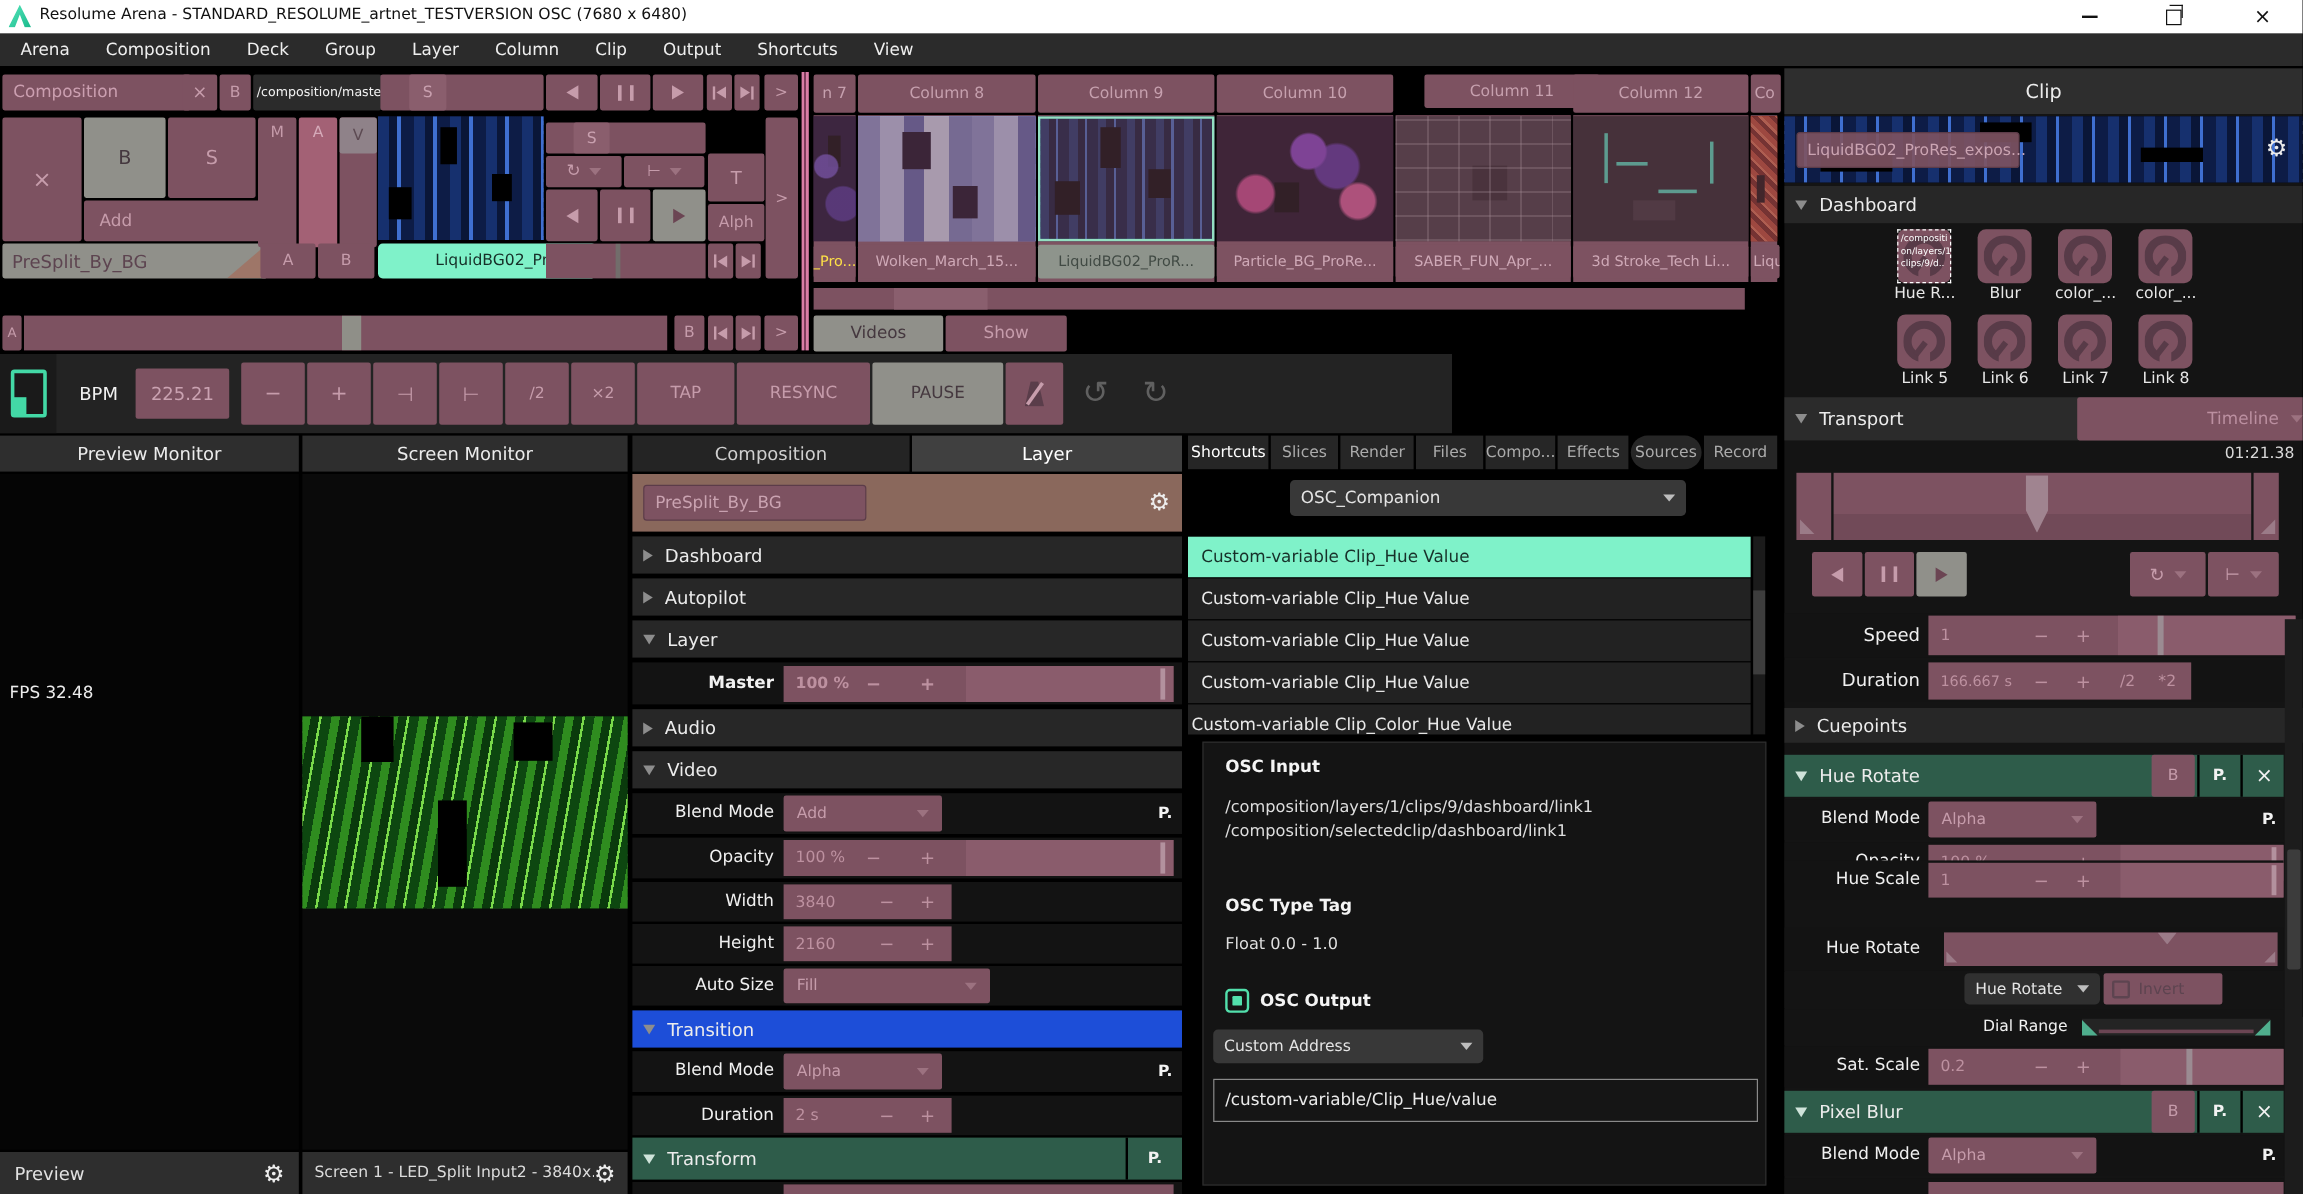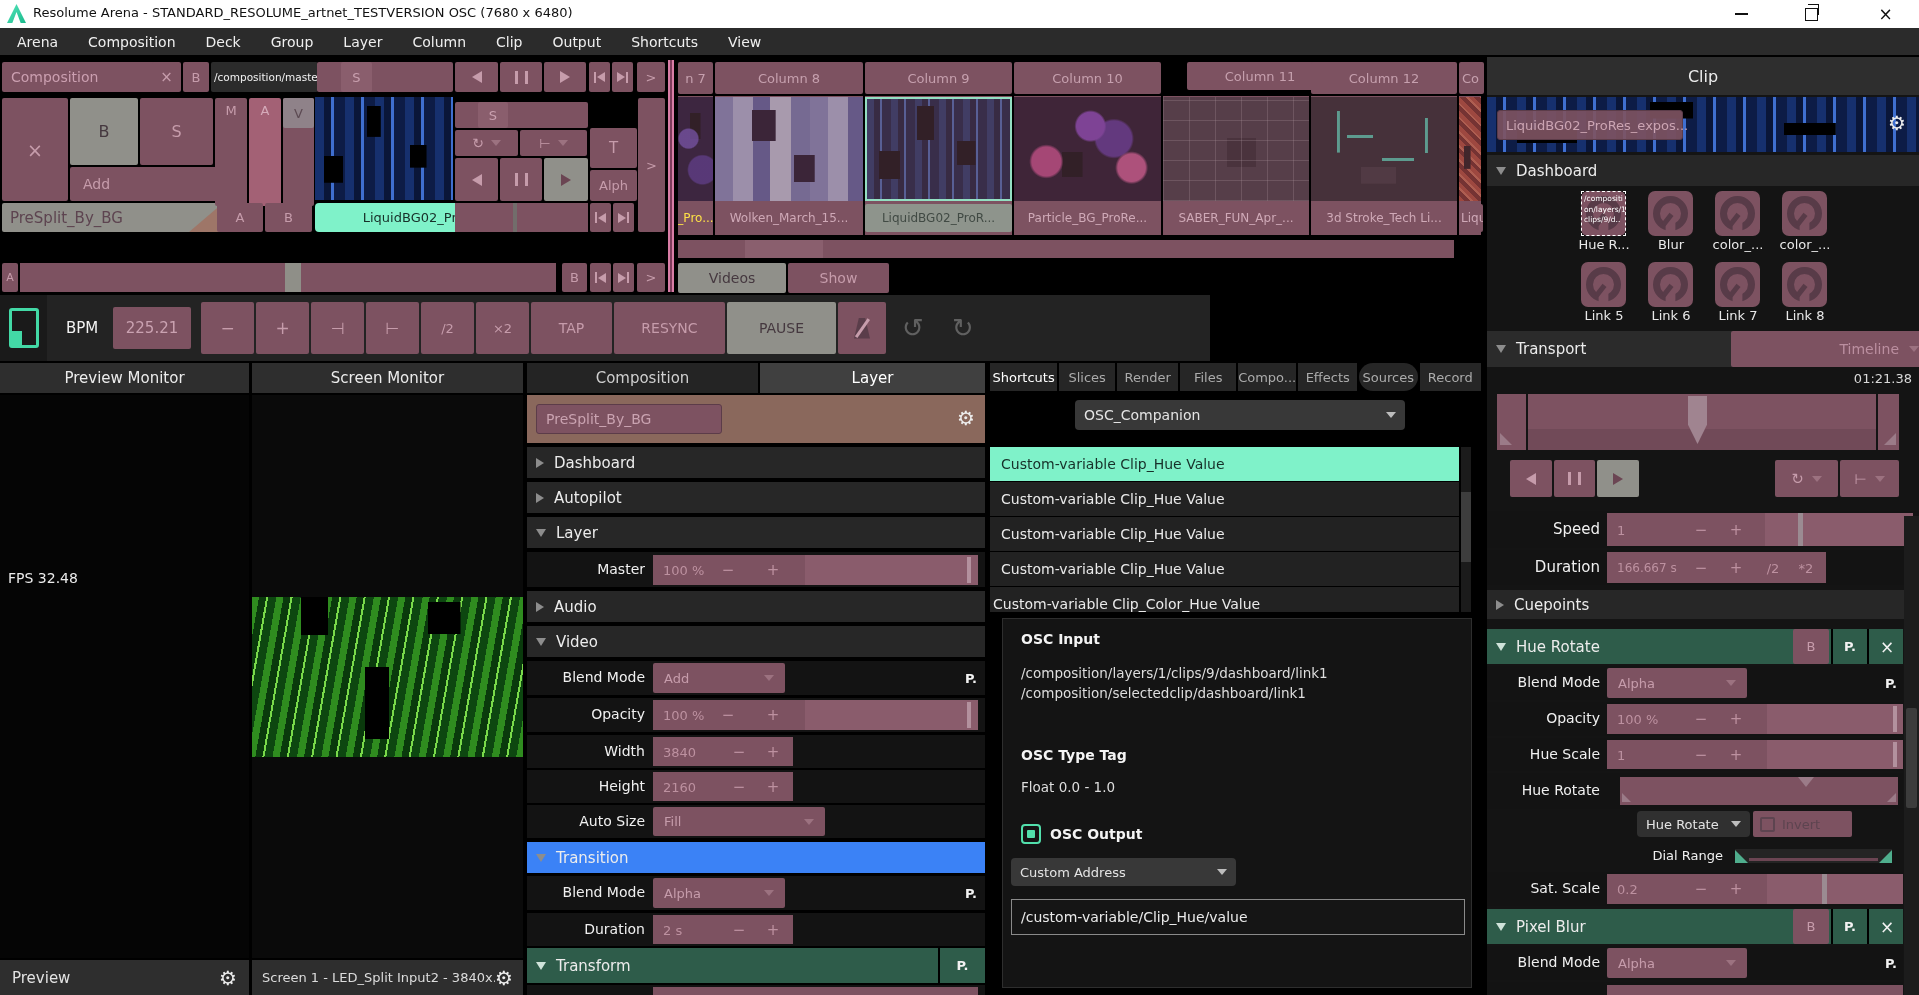--- a/index.html
+++ b/index.html
@@ -333,21 +333,21 @@
       </div>
     <div class="sechdr" style="left:0;top:119px;width:458px;height:31px;background:#272727;">
         <span class="tri-r"></span>
         <span>Autopilot</span>
       </div>
     <div class="sechdr" style="left:0;top:154px;width:458px;height:31px;background:#272727;">
         <span class="tri-d"></span>
         <span>Layer</span>
       </div>
 
-    <div class="prow" style="left:0;top:189px;width:458px;height:35px;">
+    <div class="prow" style="left:0;top:189px;width:458px;height:35px;font-weight:bold;">
       <span class="plabel" style="right:340px;top:9px;">Master</span>
       <div class="vfield" style="left:126px;top:3px;width:325px;height:30px;">
         <span class="vfill" style="left:152px;right:0;"></span>
         <span class="vmark" style="left:314px;"></span>
         <span class="vval">100 %</span>
         <span class="vm" style="left:75px;">−</span>
         <span class="vm" style="left:120px;">+</span>
       </div>
     </div>
 
@@ -395,21 +395,21 @@
       </div>
     </div>
     <div class="prow" style="left:0;top:442px;width:458px;height:33px;">
       <span class="plabel" style="right:340px;top:8px;">Auto Size</span>
       <div class="btn rose" style="left:126px;top:2px;width:150px;height:29px;justify-content:space-between;padding:0 11px;">
           <span>Fill</span>
           <span class="caret"></span>
         </div>
     </div>
 
-    <div class="sechdr" style="left:0;top:479px;width:458px;height:31px;background:#3b82f6;">
+    <div class="sechdr" style="left:0;top:479px;width:458px;height:31px;background:#1d4ed8;">
         <span class="tri-d"></span>
         <span>Transition</span>
       </div>
 
     <div class="prow" style="left:0;top:513px;width:458px;height:34px;">
       <span class="plabel" style="right:340px;top:8px;">Blend Mode</span>
       <div class="btn rose" style="left:126px;top:2px;width:110px;height:30px;justify-content:space-between;padding:0 11px;">
           <span>Alpha</span>
           <span class="caret"></span>
         </div>
@@ -610,21 +610,21 @@
     <div class="prow" style="left:0;top:645px;width:416px;height:34px;">
       <span class="plabel" style="right:303px;top:8px;">Opacity</span>
       <div class="vfield" style="left:120px;top:2px;width:296px;height:30px;">
         <span class="vfill" style="left:160px;right:0;"></span>
           <span class="vmark" style="left:286px;"></span>
         <span class="vval">100 %</span>
         <span class="vm" style="left:94px;">−</span>
         <span class="vm" style="left:129px;">+</span>
       </div>
     </div>
-    <div class="prow" style="left:0;top:681px;width:416px;height:33px;">
+    <div class="prow" style="left:0;top:660px;width:416px;height:33px;">
       <span class="plabel" style="right:303px;top:8px;">Hue Scale</span>
       <div class="vfield" style="left:120px;top:2px;width:296px;height:29px;">
         <span class="vfill" style="left:160px;right:0;"></span>
           <span class="vmark" style="left:286px;"></span>
         <span class="vval">1</span>
         <span class="vm" style="left:94px;">−</span>
         <span class="vm" style="left:129px;">+</span>
       </div>
     </div>
     <div class="prow" style="left:0;top:716px;width:416px;height:36px;">

